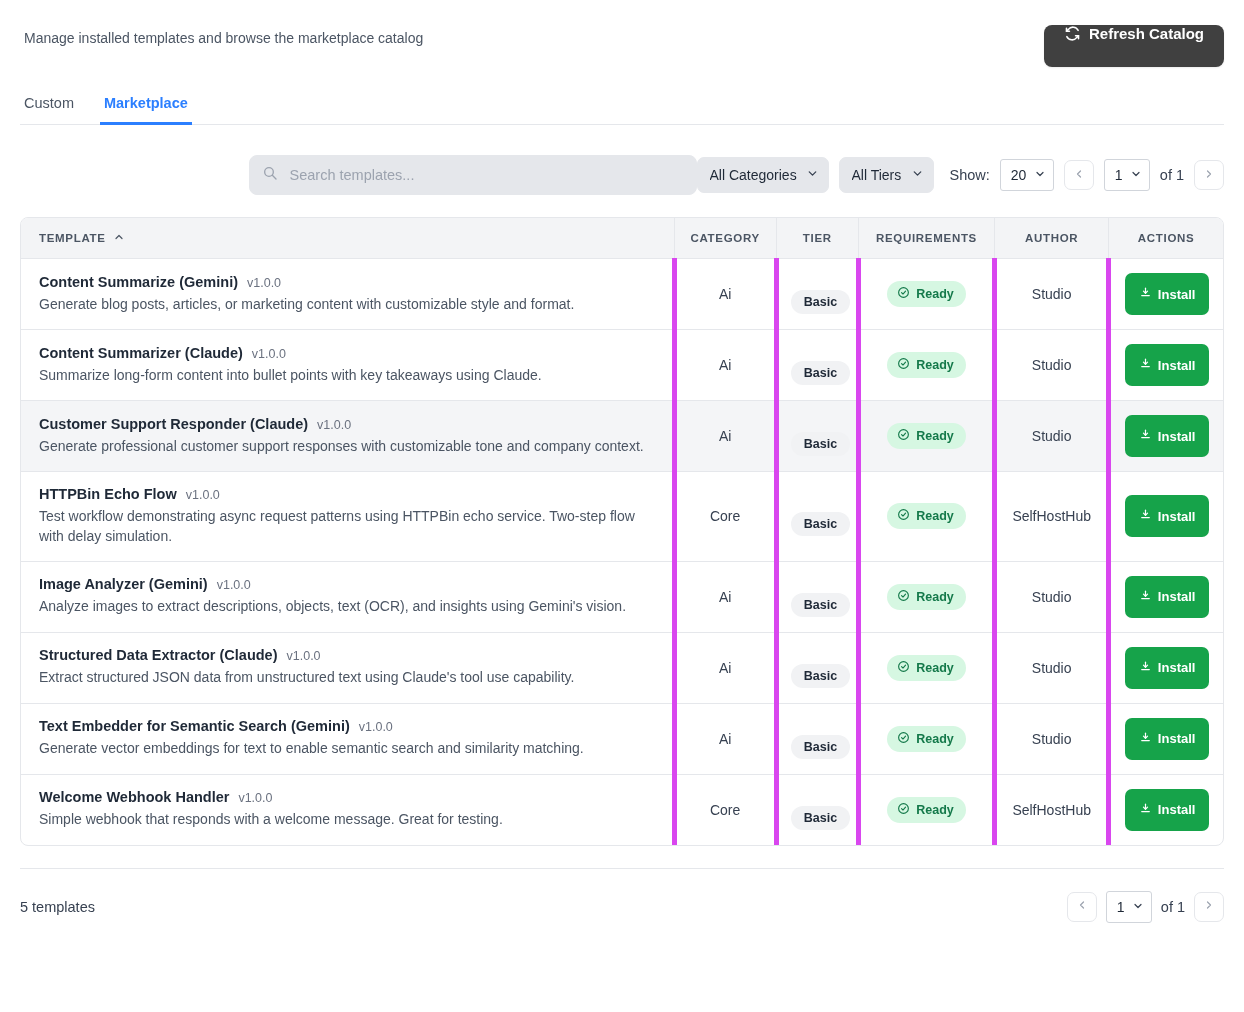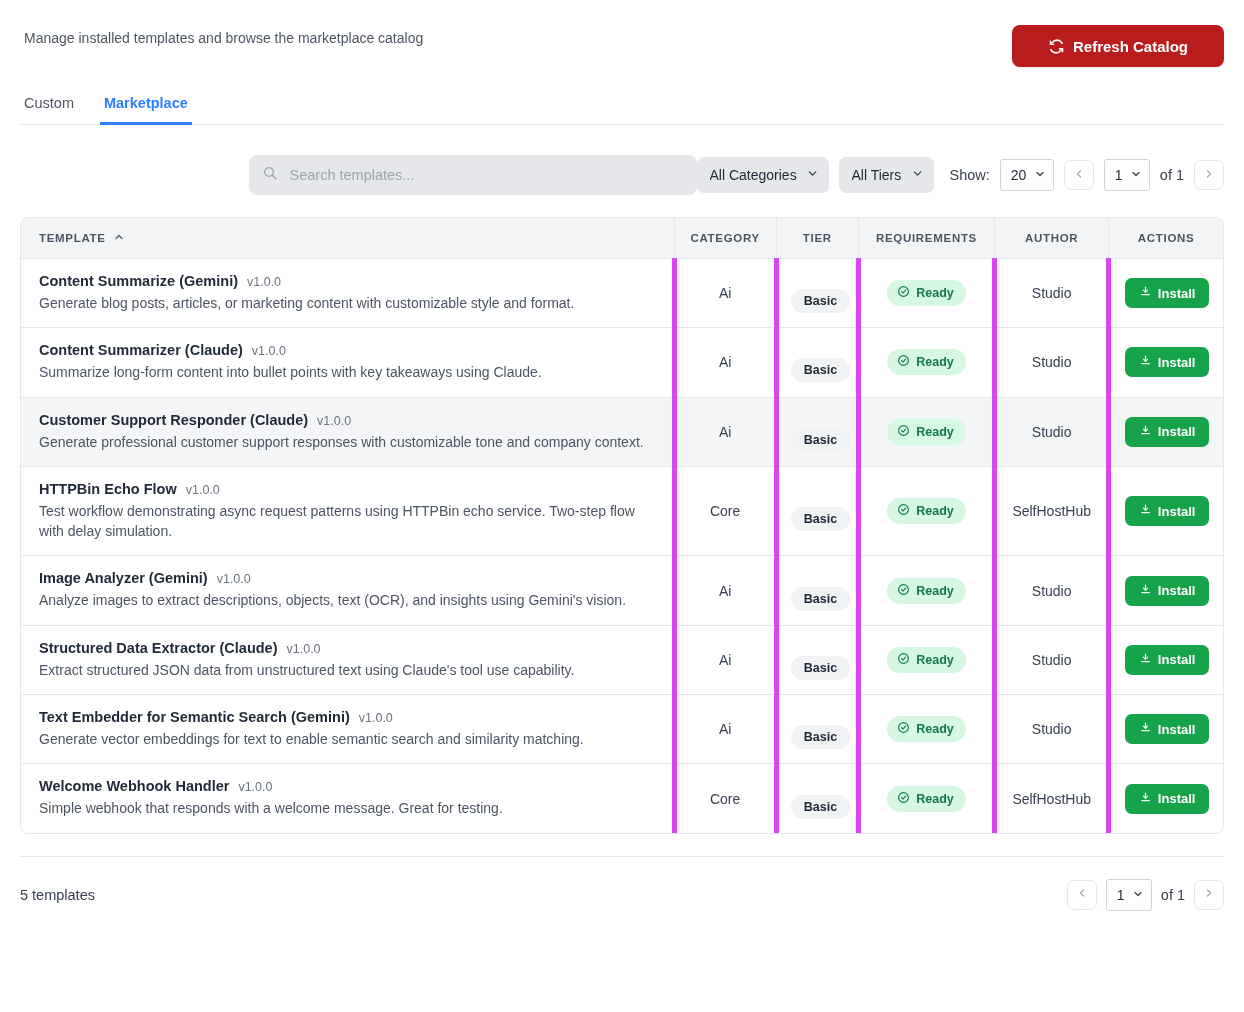--- a/index.html
+++ b/index.html
@@ -19,24 +19,24 @@
     padding-top: 25px;
   }
   .page-title {
     font-size: 30px; font-weight: bold; letter-spacing: -0.4px;
     color: #111827; margin: 0 0 6px 0; line-height: 1.15;
   }
   .page-subtitle {
     font-size: 14px; color: #4b5563; margin: 4px; line-height: 1.3;
   }
   .refresh-btn {
-    display: inline-flex; align-items: center; gap: 8px;
-    background: #b91c1c; color: #ffffff;
+    display: inline-flex; align-items: flex-start; gap: 8px;
+    background: #404040; color: #ffffff;
     border: none; border-radius: 8px;
-    padding: 0 36px; height: 42px;
+    padding: 0 20px; height: 42px;
     font-size: 15px; font-weight: bold;
     font-family: "Liberation Sans", sans-serif;
     cursor: pointer;
     box-shadow: 0 1px 2px rgba(0,0,0,0.08);
   }
   .refresh-btn svg { display: block; }
 
   
   .tabs {
     display: flex; align-items: flex-end; gap: 22px;
@@ -172,21 +172,21 @@
   .badge-ready {
     display: inline-flex; align-items: center; gap: 6px;
     background: #d6f7e2; color: #14794a;
     border-radius: 999px; padding: 5px 12px 5px 10px;
     font-size: 12.5px; font-weight: bold;
   }
   .install-btn {
     display: inline-flex; align-items: center; justify-content: center; gap: 6px;
     background: #16a34a; color: #ffffff;
     border: none; border-radius: 7px;
-    height: 30px; padding: 0 14px;
+    height: 42px; padding: 0 14px;
     font-size: 13px; font-weight: bold;
     font-family: "Liberation Sans", sans-serif;
     cursor: pointer;
   }
 
   
   .footer {
     margin-top: 22px; padding-top: 22px;
     border-top: 1px solid #e5e7eb;
     display: flex; align-items: center; justify-content: space-between;

